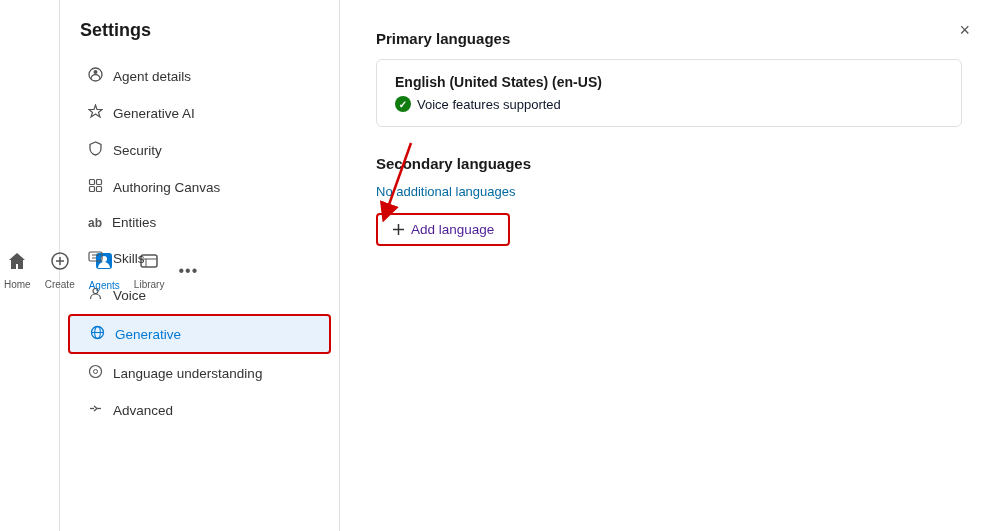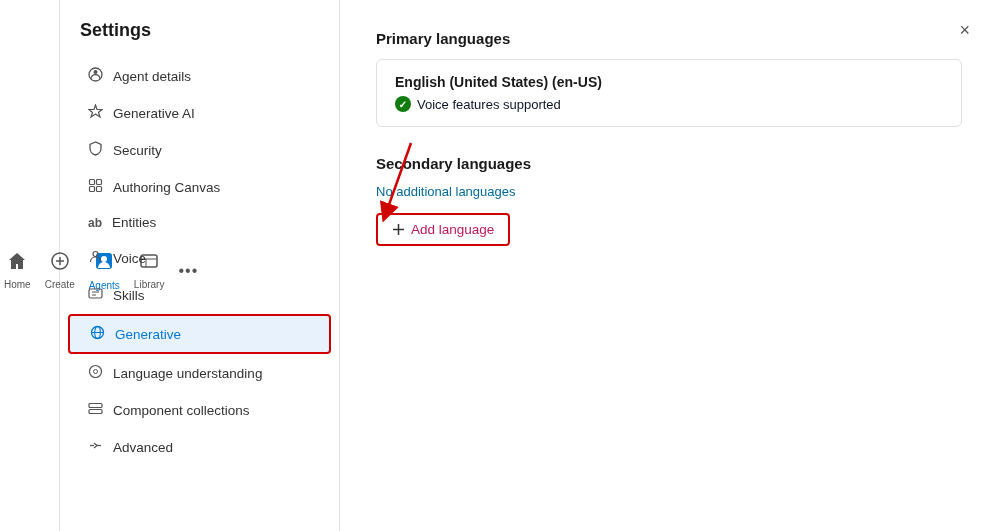--- a/index.html
+++ b/index.html
@@ -142,21 +142,21 @@
 
     
     .add-lang-btn {
       display: inline-flex;
       align-items: center;
       gap: 6px;
       padding: 7px 14px;
       border: 2px solid #d00000;
       border-radius: 4px;
       background: #fff;
-      color: #be185d;
+      color: #4c1d95;
       font-size: 13.5px;
       cursor: pointer;
       font-family: inherit;
       position: relative;
     }
 
     
     .red-border-item {
       border: 2px solid #d00000 !important;
       border-radius: 4px;
@@ -254,38 +254,38 @@
   </div>
 
   <div class="nav-menu-item">
     <span class="menu-icon" style="font-weight:700;font-size:12px;color:#555;">ab</span>
     <span>Entities</span>
   </div>
 
   <div class="nav-menu-item">
     <span class="menu-icon">
       <svg width="15" height="15" viewBox="0 0 15 15" fill="none">
-        <circle cx="7.5" cy="5" r="2.5" stroke="#555" stroke-width="1.2" fill="none"></circle>
-        <path d="M2.5 13c0-2.8 2.2-5 5-5s5 2.2 5 5" stroke="#555" stroke-width="1.2" fill="none"></path>
-      </svg>
-    </span>
-    <span>Voice</span>
-  </div>
-
-  <div class="nav-menu-item">
-    <span class="menu-icon">
-      <svg width="15" height="15" viewBox="0 0 15 15" fill="none">
         <rect x="1" y="3" width="13" height="9" rx="1.5" stroke="#555" stroke-width="1.2" fill="none"></rect>
         <line x1="4" y1="6" x2="11" y2="6" stroke="#555" stroke-width="1"></line>
         <line x1="4" y1="9" x2="8" y2="9" stroke="#555" stroke-width="1"></line>
       </svg>
     </span>
     <span>Skills</span>
   </div>
 
+  <div class="nav-menu-item">
+    <span class="menu-icon">
+      <svg width="15" height="15" viewBox="0 0 15 15" fill="none">
+        <circle cx="7.5" cy="5" r="2.5" stroke="#555" stroke-width="1.2" fill="none"></circle>
+        <path d="M2.5 13c0-2.8 2.2-5 5-5s5 2.2 5 5" stroke="#555" stroke-width="1.2" fill="none"></path>
+      </svg>
+    </span>
+    <span>Voice</span>
+  </div>
+
   <div class="nav-menu-item active red-border-item">
     <span class="menu-icon">
       <svg width="15" height="15" viewBox="0 0 15 15" fill="none">
         <circle cx="7.5" cy="7.5" r="6" stroke="#0078d4" stroke-width="1.3" fill="none"></circle>
         <ellipse cx="7.5" cy="7.5" rx="2.8" ry="6" stroke="#0078d4" stroke-width="1.1" fill="none"></ellipse>
         <line x1="1.5" y1="7.5" x2="13.5" y2="7.5" stroke="#0078d4" stroke-width="1"></line>
       </svg>
     </span>
     <span style="color:#0078d4;">Generative</span>
   </div>
@@ -293,29 +293,20 @@
   <div class="nav-menu-item">
     <span class="menu-icon">
       <svg width="15" height="15" viewBox="0 0 15 15" fill="none">
         <circle cx="7.5" cy="7.5" r="6" stroke="#555" stroke-width="1.2" fill="none"></circle>
         <circle cx="7.5" cy="7.5" r="2" stroke="#555" stroke-width="1" fill="none"></circle>
       </svg>
     </span>
     <span>Language understanding</span>
   </div>
 
-  <div class="nav-menu-item">
-    <span class="menu-icon">
-      <svg width="15" height="15" viewBox="0 0 15 15" fill="none">
-        <rect x="1" y="2.5" width="13" height="4" rx="1" stroke="#555" stroke-width="1.2" fill="none"></rect>
-        <rect x="1" y="8.5" width="13" height="4" rx="1" stroke="#555" stroke-width="1.2" fill="none"></rect>
-      </svg>
-    </span>
-    <span>Component collections</span>
-  </div>
 
   <div class="nav-menu-item">
     <span class="menu-icon">
       <svg width="15" height="15" viewBox="0 0 15 15" fill="none">
         <line x1="2" y1="7.5" x2="6" y2="7.5" stroke="#555" stroke-width="1.3"></line>
         <line x1="9" y1="7.5" x2="13" y2="7.5" stroke="#555" stroke-width="1.3"></line>
         <path d="M6 5L9 7.5L6 10" stroke="#555" stroke-width="1.3" fill="none"></path>
       </svg>
     </span>
     <span>Advanced</span>

